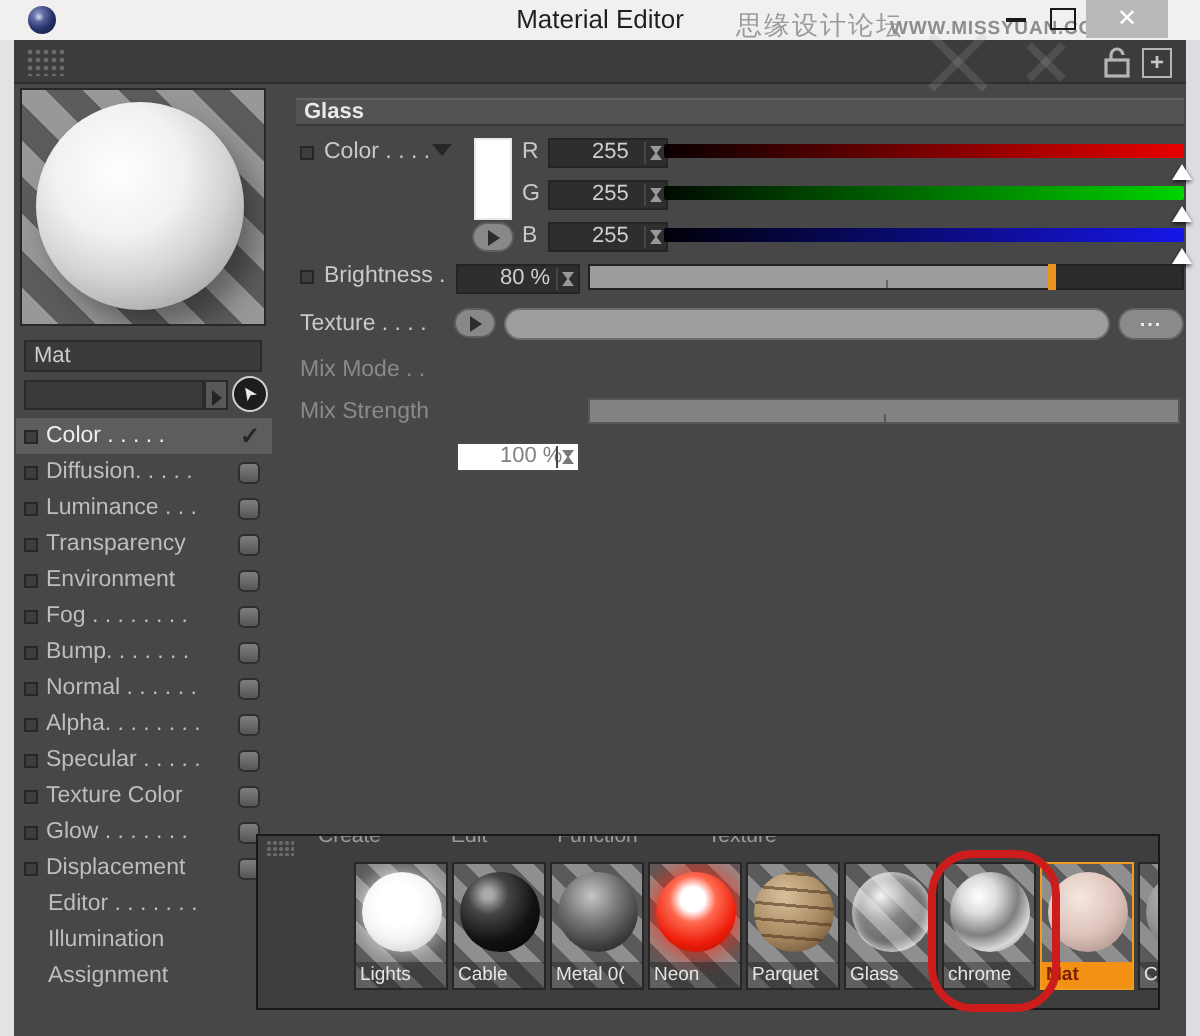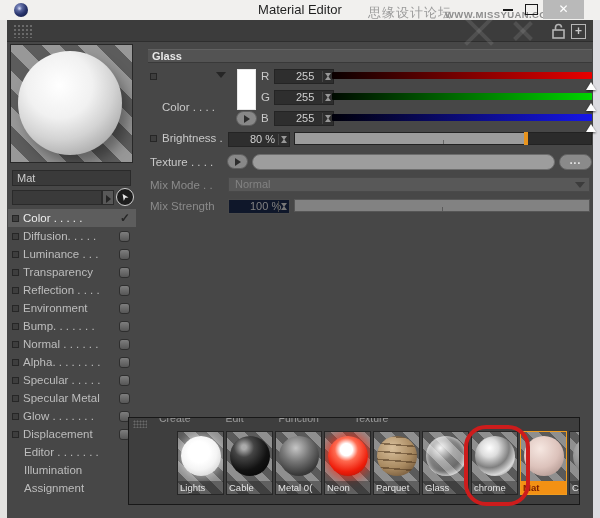--- a/index.html
+++ b/index.html
@@ -68,21 +68,21 @@
     font-weight:bold;line-height:13px;padding-left:4px;}
   .p-label{position:absolute;color:#c9c9c9;font-size:11.5px;white-space:nowrap;}
   .p-label.dis{color:#8a8a8a;}
   .mini-cb{position:absolute;width:7px;height:7px;background:#3e3e3e;border:1px solid #262626;}
   .drop-tri{position:absolute;width:0;height:0;border:5px solid transparent;border-top:6px solid #262626;}
   .swatch{position:absolute;left:237px;top:69px;width:19px;height:41px;background:#ffffff;border:1px solid #e8e8e8;}
   .circle-btn{position:absolute;width:21px;height:15px;border-radius:8px;background:#888888;border:1px solid #5e5e5e;}
   .circle-btn::after{content:"";position:absolute;left:7px;top:3px;border:4px solid transparent;border-left:6px solid #2c2c2c;}
   .val-box{position:absolute;height:15px;background:#2e2e2e;border:1px solid #242424;color:#cfcfcf;
     font-size:11px;line-height:13px;padding-left:21px;}
-  .val-box.dis{background:#0f172a;color:#828282;border-color:#4a4a4a;}
+  .val-box.dis{background:#ffffff;color:#828282;border-color:#4a4a4a;margin-top:22px;}
   .spin{position:absolute;right:1px;top:1px;bottom:1px;width:10px;border-left:1px solid #474747;}
   .spin::before{content:"";position:absolute;left:2px;top:2px;border:3px solid transparent;border-bottom:4px solid #989898;}
   .spin::after{content:"";position:absolute;left:2px;bottom:2px;border:3px solid transparent;border-top:4px solid #989898;}
   .val-box.dis .spin::before{border-bottom-color:#777;}
   .val-box.dis .spin::after{border-top-color:#777;}
   .ch-letter{position:absolute;left:261px;color:#c9c9c9;font-size:11.5px;}
   .grad-slider{position:absolute;left:332px;width:260px;height:7px;border-radius:1px;}
   .grad-red{background:linear-gradient(to right,#0a0000,#e80000);}
   .grad-green{background:linear-gradient(to right,#000a00,#00d400);}
   .grad-blue{background:linear-gradient(to right,#00000a,#1616e8);}
@@ -191,51 +191,51 @@
         <span class="ch-label">Luminance . . .</span>
         <span class="ch-btn"></span>
       </div>
       <div class="ch-row">
         <span class="ch-cb"></span>
         <span class="ch-label">Transparency</span>
         <span class="ch-btn"></span>
       </div>
       <div class="ch-row">
         <span class="ch-cb"></span>
-        <span class="ch-label">Reflection . . . .</span>
-        <span class="ch-btn"></span>
-      </div>
-      <div class="ch-row">
-        <span class="ch-cb"></span>
         <span class="ch-label">Environment</span>
         <span class="ch-btn"></span>
       </div>
       <div class="ch-row">
         <span class="ch-cb"></span>
+        <span class="ch-label">Fog . . . . . . . .</span>
+        <span class="ch-btn"></span>
+      </div>
+      <div class="ch-row">
+        <span class="ch-cb"></span>
         <span class="ch-label">Bump. . . . . . .</span>
         <span class="ch-btn"></span>
       </div>
       <div class="ch-row">
         <span class="ch-cb"></span>
         <span class="ch-label">Normal . . . . . .</span>
         <span class="ch-btn"></span>
       </div>
       <div class="ch-row">
         <span class="ch-cb"></span>
         <span class="ch-label">Alpha. . . . . . . .</span>
         <span class="ch-btn"></span>
       </div>
       <div class="ch-row">
         <span class="ch-cb"></span>
         <span class="ch-label">Specular . . . . .</span>
         <span class="ch-btn"></span>
       </div>
       <div class="ch-row">
         <span class="ch-cb"></span>
-        <span class="ch-label">Specular Metal</span>
+        <span class="ch-label">Texture Color</span>
         <span class="ch-btn"></span>
       </div>
       <div class="ch-row">
         <span class="ch-cb"></span>
         <span class="ch-label">Glow . . . . . . .</span>
         <span class="ch-btn"></span>
       </div>
       <div class="ch-row">
         <span class="ch-cb"></span>
         <span class="ch-label">Displacement</span>
@@ -251,21 +251,21 @@
       </div>
       <div class="ch-row">
         <span class="ch-sp"></span>
         <span class="ch-label">Assignment</span>
       </div>
     </div>
 
   <div class="section-header">Glass</div>
 
   <div class="mini-cb" style="left:150px;top:73px;"></div>
-  <div class="p-label" style="left:162px;top:70px;margin-top:31px;">Color . . . .</div>
+  <div class="p-label" style="left:162px;top:70px;">Color . . . .</div>
   <div class="drop-tri" style="left:216px;top:72px;"></div>
   <div class="swatch"></div>
   <div class="circle-btn" style="left:236px;top:111px;"></div>
   <div id="rgb-rows">
       <div class="ch-letter" style="top: 70px;">R</div>
       <div class="val-box" style="left: 274px; top: 69px; width: 60px;"><span>255</span><span class="spin"></span></div>
       <div class="grad-slider grad-red" style="top: 72px;">
         <div class="tri-handle"></div>
       </div>
       <div class="ch-letter" style="top: 91px;">G</div>
@@ -291,24 +291,20 @@
     <div class="slider-handle" id="bright-handle" style="left: calc(78% - 2px);"></div>
     <div class="slider-tick"></div>
   </div>
 
   <div class="p-label" style="left:150px;top:156px;">Texture . . . .</div>
   <div class="circle-btn" style="left:227px;top:154px;"></div>
   <div class="tex-pill"></div>
   <div class="dots-btn">...</div>
 
   <div class="p-label dis" style="left:150px;top:179px;">Mix Mode . .</div>
-  <div class="mix-drop">
-    <span>Normal</span>
-    <span class="drop-tri"></span>
-  </div>
 
   <div class="p-label dis" style="left:150px;top:200px;">Mix Strength</div>
   <div class="val-box dis" style="left:228px;top:199px;width:62px;">
     <span>100 %</span>
     <span class="spin"></span>
   </div>
   <div class="slider-track dis" style="left:294px;top:199px;width:296px;">
     <div class="slider-tick"></div>
   </div>
 

